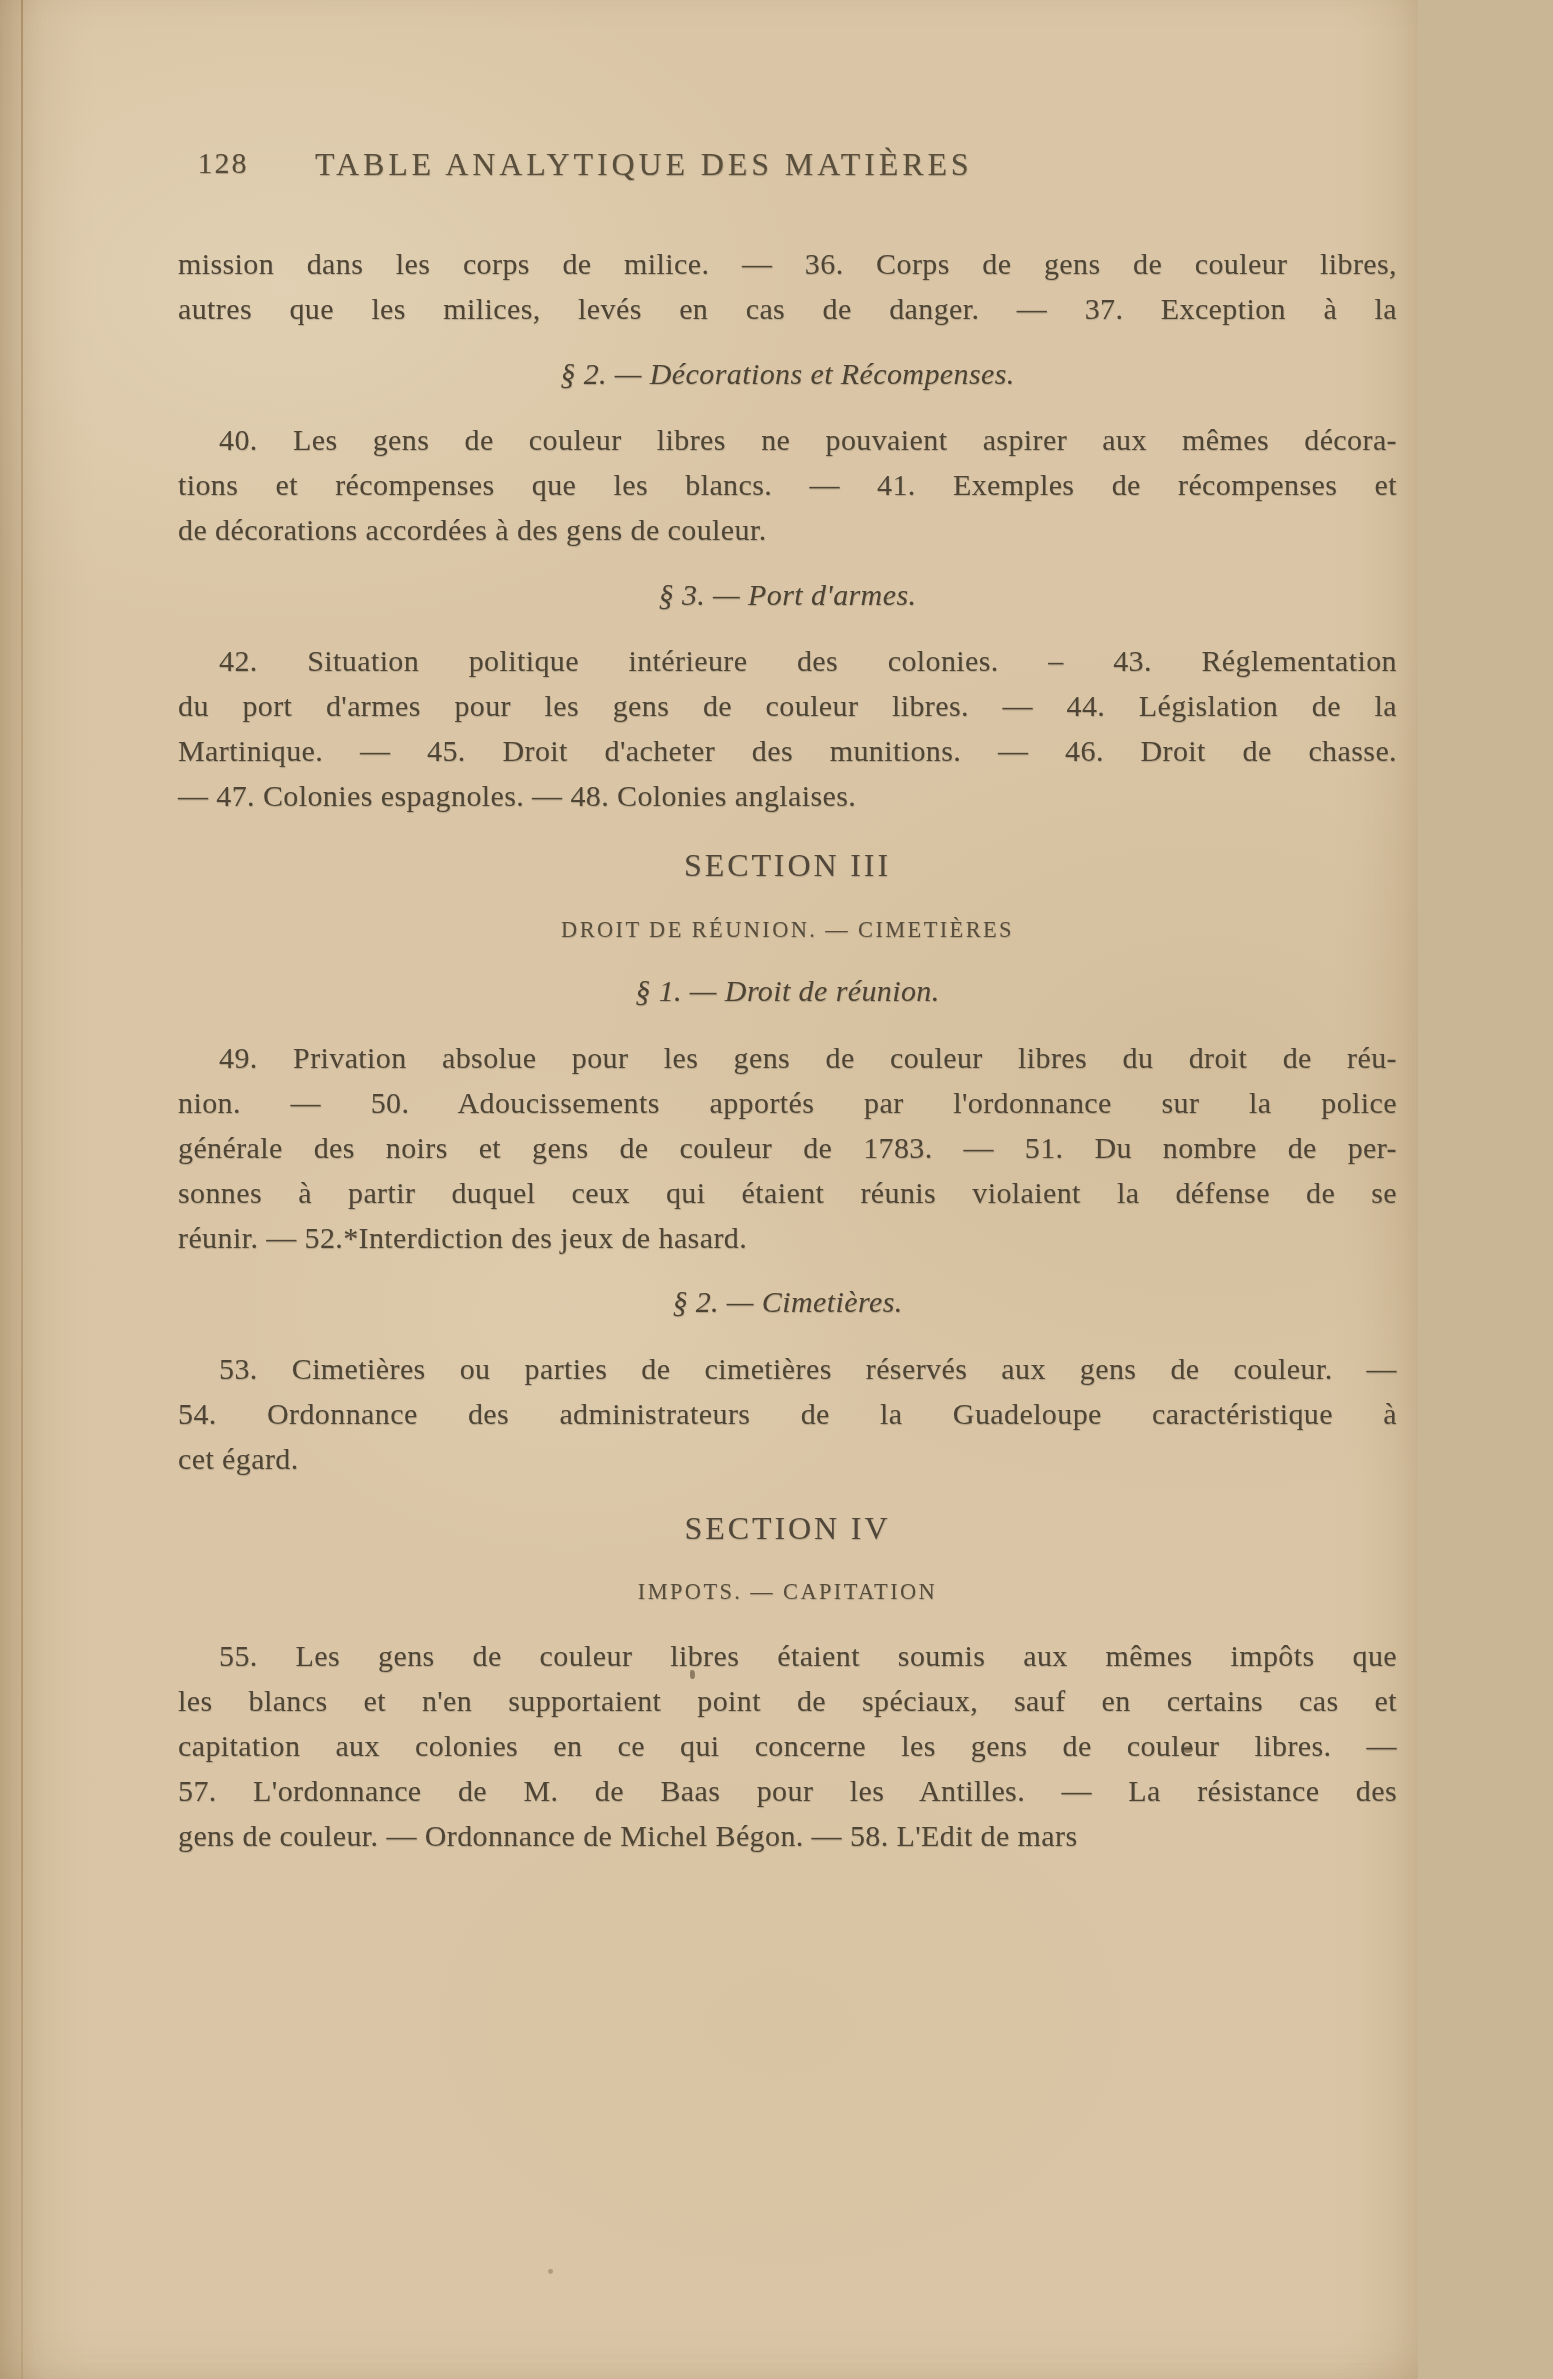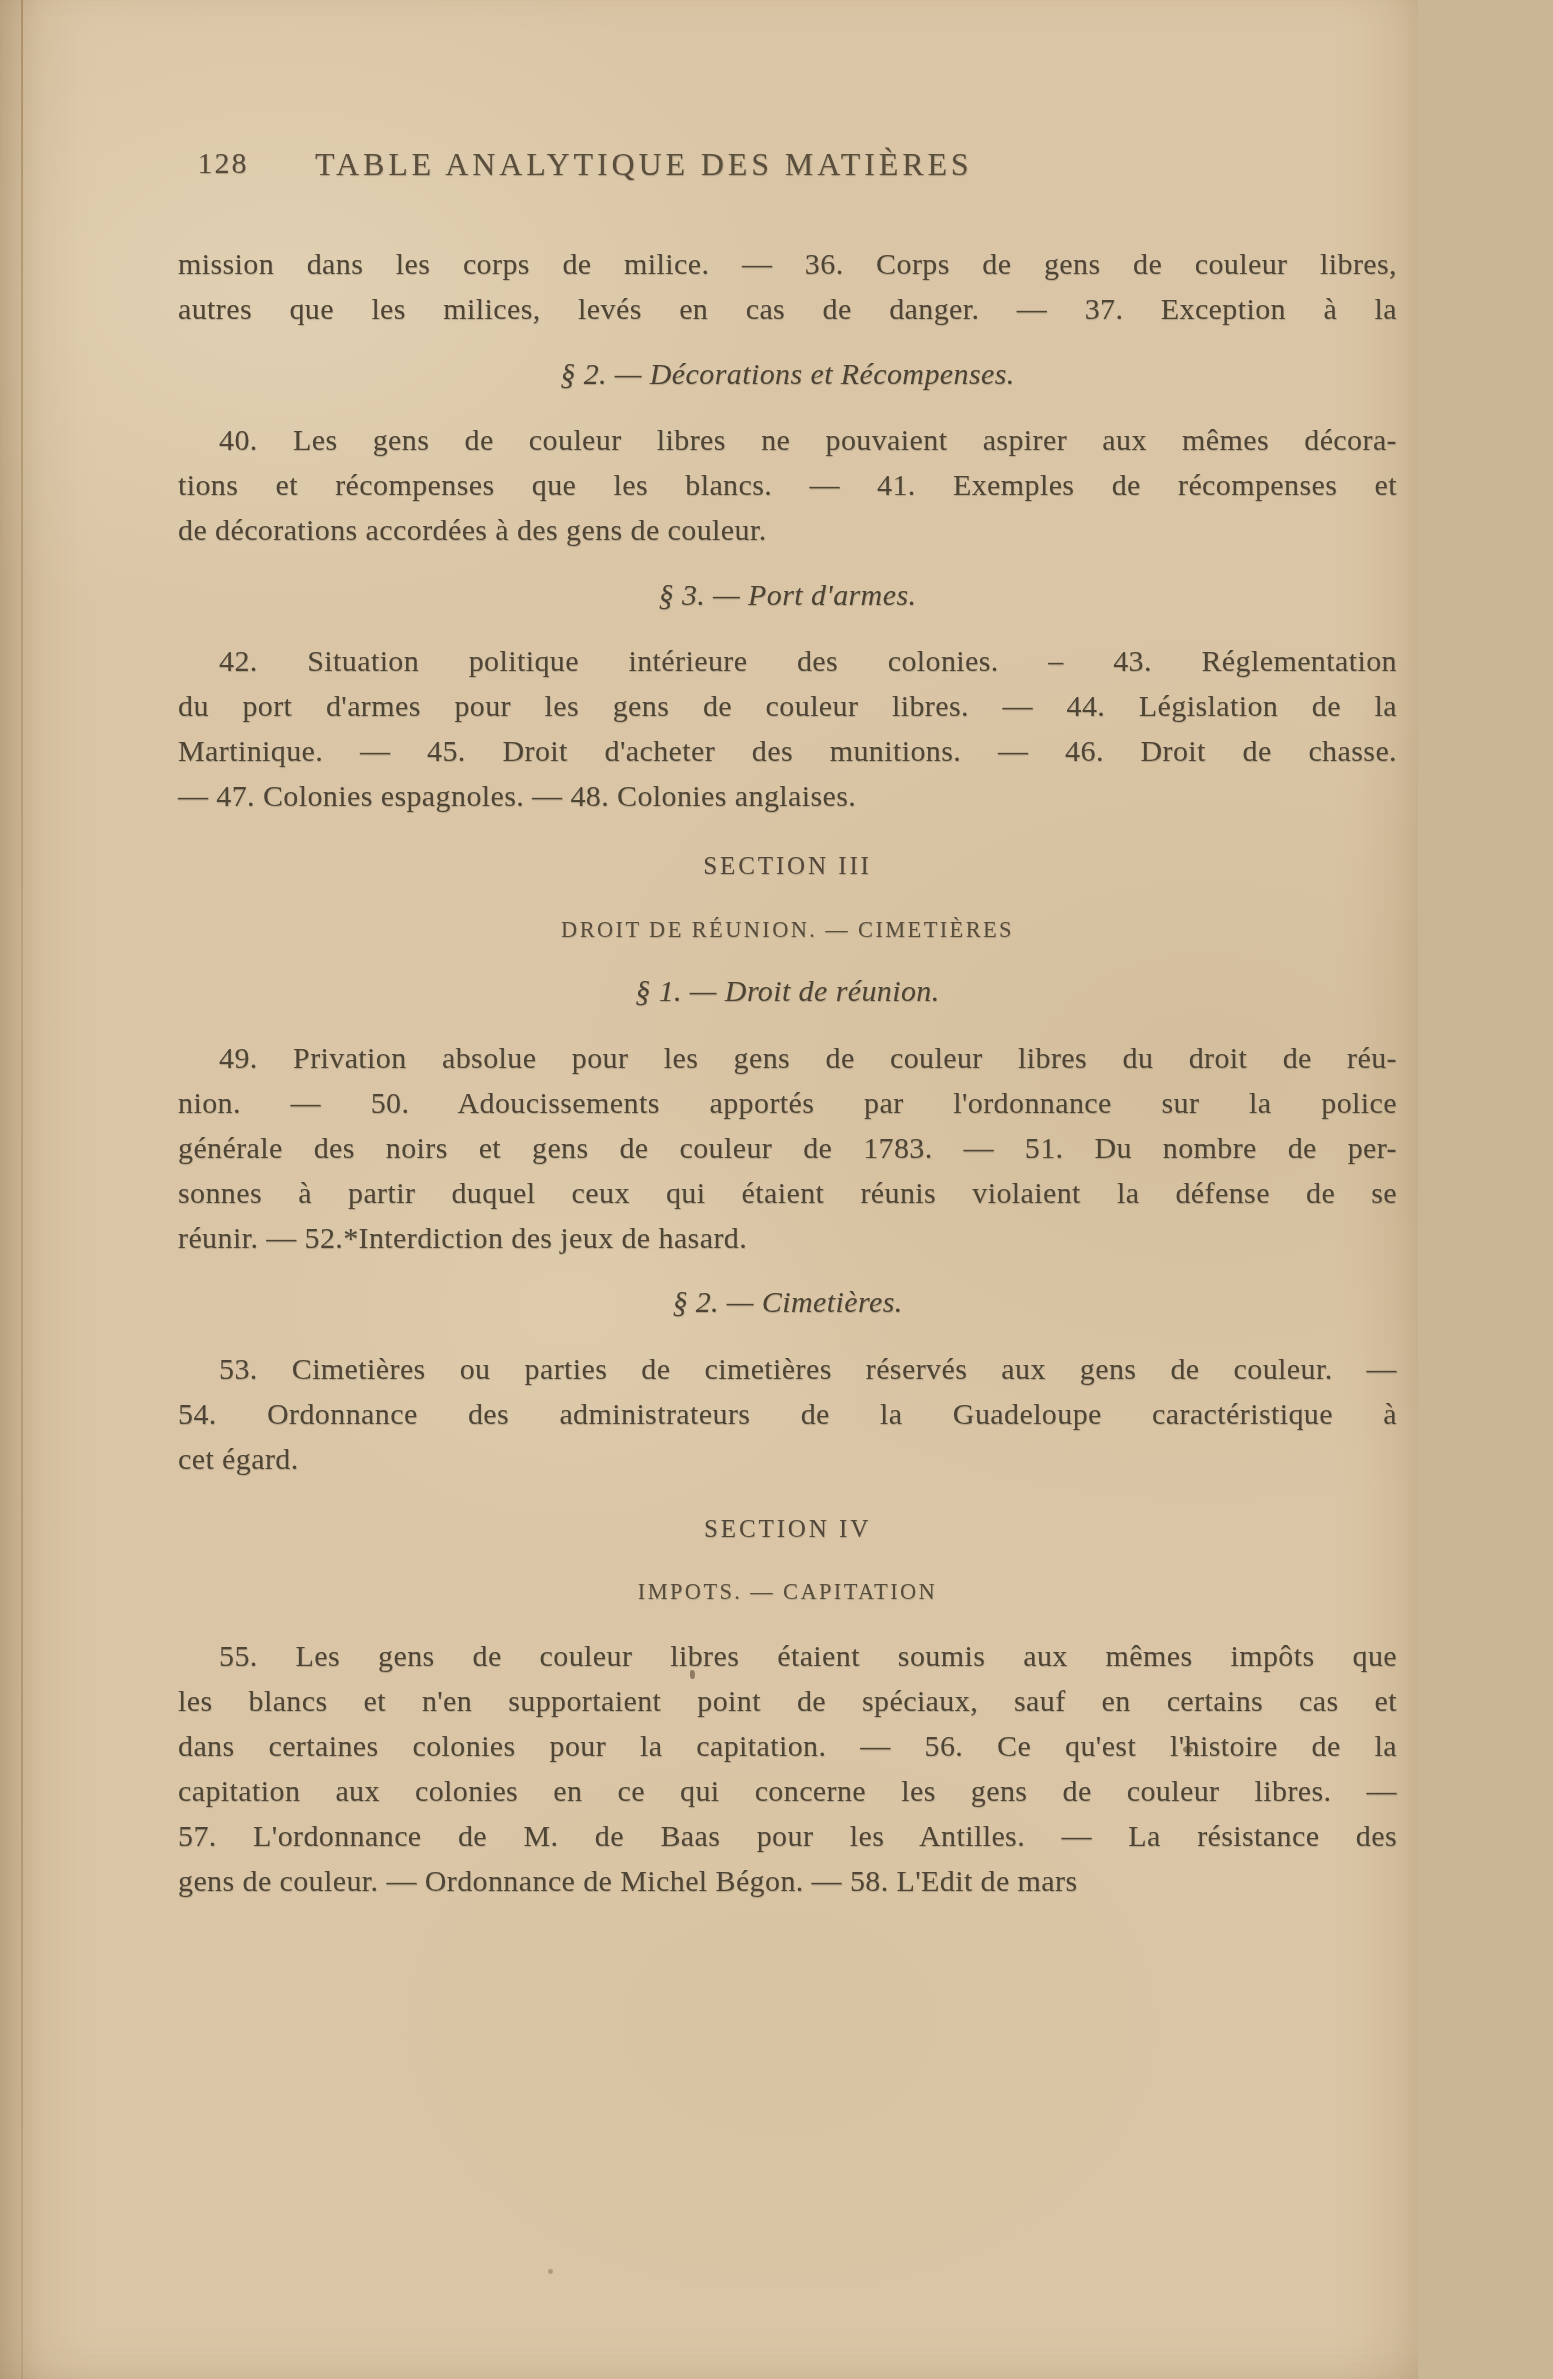--- a/index.html
+++ b/index.html
@@ -56,21 +56,21 @@
   .h-italic{
     margin-top:19.5px;
     text-align:center;
     font-style:italic;
     font-size:30px; line-height:45px;
     color:#4c4334;
   }
   .sec-title{
     margin-top:25px;
     text-align:center;
-    font-size:25px; line-height:45px; letter-spacing:2.9px;
+    font-size:32px; line-height:45px; letter-spacing:2.9px;
     color:#51473a;
   }
   .sec-sub{
     margin-top:21.5px;
     text-align:center;
     font-size:22.4px; line-height:39px; letter-spacing:2.4px;
     color:#574d3d;
   }
   .speck{position:absolute; border-radius:50%; background:rgba(80,62,40,0.55); filter:blur(0.5px);}
   .speck.s1{left:690px; top:1670px; width:4.9px; height:8.8px; border-radius:40% 60% 50% 50%;}
@@ -121,21 +121,20 @@
       <div class="para">
         <div class="line indent">53. Cimetières ou parties de cimetières réservés aux gens de couleur. —</div>
         <div class="line">54. Ordonnance des administrateurs de la Guadeloupe caractéristique à</div>
         <div class="line last">cet égard.</div>
       </div>
       <div class="sec-title">SECTION IV</div>
       <div class="sec-sub">IMPOTS. — CAPITATION</div>
       <div class="para">
         <div class="line indent">55. Les gens de couleur libres étaient soumis aux mêmes impôts que</div>
         <div class="line">les blancs et n'en supportaient point de spéciaux, sauf en certains cas et</div>
-        <div class="line">dans certaines colonies pour la capitation. — 56. Ce qu'est l'histoire de la</div>
         <div class="line">capitation aux colonies en ce qui concerne les gens de couleur libres. —</div>
         <div class="line">57. L'ordonnance de M. de Baas pour les Antilles. — La résistance des</div>
         <div class="line last">gens de couleur. — Ordonnance de Michel Bégon. — 58. L'Edit de mars</div>
       </div>
     </main>
 
   <span class="speck s1"></span>
   <span class="speck s2"></span>
   <span class="speck s3"></span>
   <span class="speck s4"></span>

